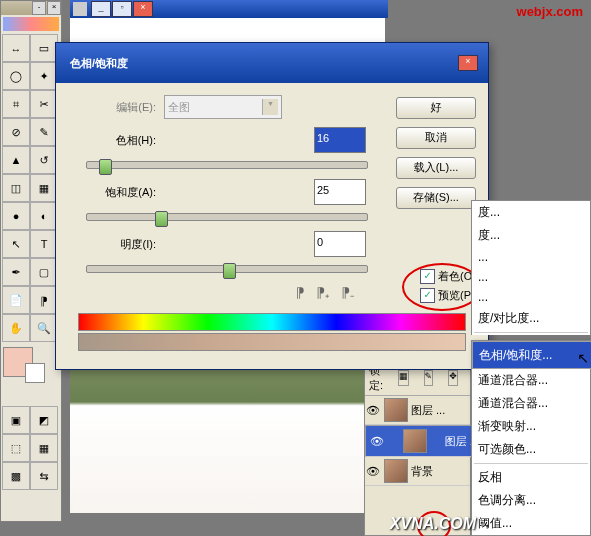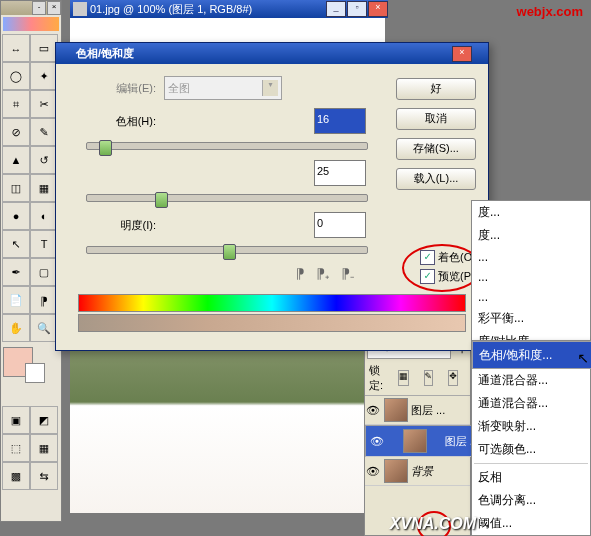--- a/index.html
+++ b/index.html
@@ -17,21 +17,21 @@
 .doc{position:absolute;left:70px;top:0;width:315px;height:18px;background:linear-gradient(#3a6ad0,#1040a0);z-index:4;display:flex;align-items:center;color:#fff;padding-left:3px}
 .doc .icn{width:14px;height:14px;background:#ccc;margin-right:3px}
 .doc .t{flex:1;font-size:11px}
 .wbtns{display:flex}
 .wbtn{width:18px;height:14px;background:#e0e8f8;border:1px solid #335;margin-left:1px;text-align:center;font-size:9px;color:#335}
 .wbtn.x{background:#e86050;color:#fff}
 .docbody{position:absolute;left:70px;top:18px;width:315px;height:495px;background:#fff;z-index:3}
 .photo-area{position:absolute;left:0;top:310px;width:315px;height:185px;background:linear-gradient(#8a9870 0%,#6a8050 40%,#fff 42%,#f8f4f0 100%)}
 
 .dlg{position:absolute;left:55px;top:42px;width:432px;background:#ece9d8;border:1px solid #0a246a;z-index:20;box-shadow:3px 3px 8px rgba(0,0,0,.3)}
-.dlg-tb{height:21px;background:linear-gradient(#3a6ad0,#1040a0);display:flex;align-items:center;padding:0 16px}
+.dlg-tb{height:40px;background:linear-gradient(#3a6ad0,#1040a0);display:flex;align-items:center;padding:0 10px}
 .dlg-tb .ttl{flex:1;color:#fff;font-weight:bold;padding-left:4px}
 .dlg-body{padding:12px 10px 14px;position:relative}
 .dlg-left{width:300px}
 .row{display:flex;align-items:center;margin:0 0 8px}
 .lbl{width:90px;text-align:right;padding-right:8px;color:#777}
 .lbl.on{color:#000}
 .sel{width:110px;height:20px;border:1px solid #a0a0a0;background:#f0f0f0;padding:1px 3px;display:flex;justify-content:space-between;align-items:center;color:#999}
 .sel .ar{width:15px;height:16px;background:#e0dcc8;border-left:1px solid #aaa;text-align:center;font-size:8px}
 .slider{height:6px;background:#d0ccc0;border:1px solid #888;border-radius:2px;margin:2px 4px 10px 20px;width:280px;position:relative}
 .thumb{position:absolute;top:-3px;width:11px;height:14px;background:linear-gradient(#b0e090,#70b050);border:1px solid #556;border-radius:2px}
@@ -110,21 +110,20 @@
     <div class="tool">◩</div>
     <div class="tool">⬚</div>
     <div class="tool">▦</div>
     <div class="tool">▩</div>
     <div class="tool">⇆</div>
   </div>
 </div>
 
 <div class="doc">
   <span class="icn"></span>
-  <span class="t">01.jpg @ 100% (图层 1, RGB/8#)</span>
   <div class="wbtns">
     <div class="wbtn">_</div>
     <div class="wbtn">▫</div>
     <div class="wbtn x">×</div>
   </div>
 </div>
 <div class="docbody">
   <div class="photo-area"></div>
 </div>
 
@@ -144,20 +143,21 @@
       </div>
       <div class="row">
         <span class="lbl on">色相(H):</span>
         <span style="flex:1"></span>
         <div class="inp" style="background:#2850c0;color:#fff">16</div>
       </div>
       <div class="slider">
           <div class="thumb" style="left:12px"></div>
         </div>
       <div class="row">
+        <span class="lbl on">饱和度(A):</span>
         <span style="flex:1"></span>
         <div class="inp">25</div>
       </div>
       <div class="slider">
           <div class="thumb" style="left:68px"></div>
         </div>
       <div class="row">
         <span class="lbl on">明度(I):</span>
         <span style="flex:1"></span>
         <div class="inp">0</div>
@@ -177,22 +177,22 @@
           <span>着色(O)</span>
         </div>
       <div class="chk">
           <span class="cb">✓</span>
           <span>预览(P)</span>
         </div>
     </div>
     <div class="btn-col">
       <div class="btn">好</div>
       <div class="btn">取消</div>
+      <div class="btn">载入(L)...</div>
       <div class="btn">存储(S)...</div>
-      <div class="btn">载入(L)...</div>
     </div>
     <div class="oval"></div>
     <div class="huebar"></div>
     <div class="satbar"></div>
   </div>
 </div>
 
 <div class="layers">
   <div class="lay-hd">
     <div class="lay-sel">
@@ -215,32 +215,31 @@
         <span>图层 ...</span>
       </div>
     <div class="layer sel">
         <span class="eye">👁</span>
         <div class="thumb2"></div>
         <span>图层 ...</span>
       </div>
     <div class="layer">
         <span class="eye">👁</span>
         <div class="thumb2"></div>
-        <span style="font-style:italic">背景</span>
+        <span style="">背景</span>
       </div>
   </div>
 </div>
 
 <div class="menu-cut">
   <div class="mi">度...</div>
   <div class="mi">度...</div>
   <div class="mi">...</div>
   <div class="mi">...</div>
   <div class="mi">...</div>
-  <div class="mi">彩平衡...</div>
   <div class="mi">度/对比度...</div>
   <div class="msep"></div>
 </div>
 
 <div class="menu">
   <div class="mi sel">色相/饱和度...</div>
   <div class="mi">通道混合器...</div>
   <div class="mi">通道混合器...</div>
   <div class="mi">渐变映射...</div>
   <div class="mi">可选颜色...</div>

